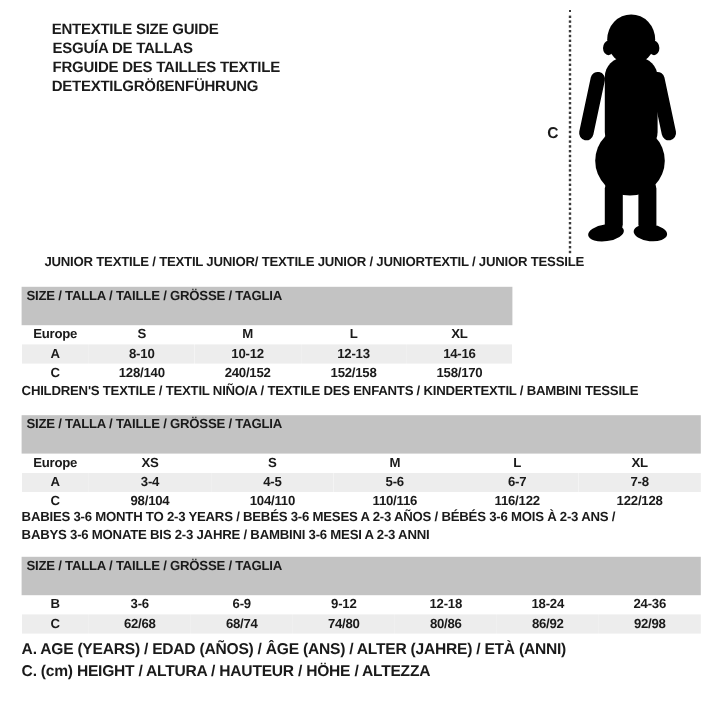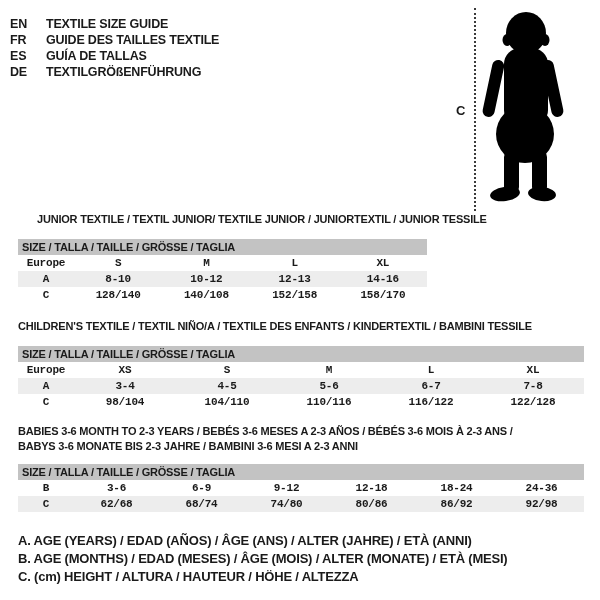--- a/index.html
+++ b/index.html
@@ -13,67 +13,67 @@
   html,body{width:600px;height:600px;background:#fff;}
   body{
     font-family:"Liberation Sans",sans-serif;
     font-weight:bold;
     color:var(--ink);
     letter-spacing:-0.2px;
   }
   .page{position:relative;width:600px;height:600px;background:#fff;overflow:hidden;}
 
   
-  .lang-block{position:absolute;left:10px;top:16px;}
+  .lang-block{position:absolute;left:24px;top:16px;text-align:right;}
   .lang-row{display:flex;font-size:12.5px;line-height:16px;white-space:nowrap;}
   .lang-code{width:36px;flex:0 0 36px;}
 
   
   .measure-line{position:absolute;left:474px;top:8px;height:203px;width:0;border-left:2px dotted var(--dots);}
   .measure-label{position:absolute;left:456px;top:104px;font-size:13px;line-height:14px;}
   .baby-svg{position:absolute;left:480px;top:10px;color:var(--sil);}
 
   
   .section{position:absolute;left:18px;}
   .sec0{top:212px;width:409px;}
   .sec1{top:319px;width:566px;}
   .sec2{top:424px;width:566px;}
   .sec-title{font-size:11px;line-height:14px;}
   .sec-title div{white-space:nowrap;}
   .sec0 .sec-title{margin-bottom:13px;margin-left:19px;}
   .sec1 .sec-title{margin-bottom:13px;}
   .sec2 .sec-title{line-height:15px;margin-bottom:10px;}
-  .size-bar{height:16px;background:var(--bar);font-size:11px;line-height:16px;padding-left:4px;white-space:nowrap;}
-  table.size-table{width:100%;border-collapse:collapse;table-layout:fixed;font-family:Liberation Mono, monospace;}
+  .size-bar{height:32px;background:var(--bar);font-size:11px;line-height:16px;padding-left:4px;white-space:nowrap;}
+  table.size-table{width:100%;border-collapse:collapse;table-layout:fixed;}
   table.size-table td{font-size:11px;height:16px;line-height:16px;padding:0;text-align:center;overflow:hidden;}
   td.row-label{text-align:left;padding-left:4px;}
   col.label-col{width:56px;}
   tr.shaded{background:var(--shade);}
 
   
   .legend{position:absolute;left:18px;top:532px;font-size:13px;line-height:18px;}
   .legend div{white-space:nowrap;}
 </style>
 </head>
 <body>
 
 <div class="page">
 
   <div class="lang-block">
       <div class="lang-row">
         <span class="lang-code">EN</span>
         <span class="lang-label">TEXTILE SIZE GUIDE</span>
       </div>
       <div class="lang-row">
+        <span class="lang-code">ES</span>
+        <span class="lang-label">GUÍA DE TALLAS</span>
+      </div>
+      <div class="lang-row">
         <span class="lang-code">FR</span>
         <span class="lang-label">GUIDE DES TAILLES TEXTILE</span>
-      </div>
-      <div class="lang-row">
-        <span class="lang-code">ES</span>
-        <span class="lang-label">GUÍA DE TALLAS</span>
       </div>
       <div class="lang-row">
         <span class="lang-code">DE</span>
         <span class="lang-label">TEXTILGRÖßENFÜHRUNG</span>
       </div>
     </div>
 
   <div class="measure-line"></div>
   <div class="measure-label">C</div>
   <svg class="baby-svg" width="86" height="194" viewBox="0 0 86 194" aria-hidden="true">
@@ -112,21 +112,21 @@
           <tr class="shaded">
             <td class="row-label">A</td>
             <td>8-10</td>
             <td>10-12</td>
             <td>12-13</td>
             <td>14-16</td>
           </tr>
           <tr>
             <td class="row-label">C</td>
             <td>128/140</td>
-            <td>140/108</td>
+            <td>240/152</td>
             <td>152/158</td>
             <td>158/170</td>
           </tr>
         </tbody>
     </table>
   </div>
 
   <div class="section sec1">
     <div class="sec-title">
         <div>CHILDREN'S TEXTILE / TEXTIL NIÑO/A / TEXTILE DES ENFANTS / KINDERTEXTIL / BAMBINI TESSILE</div>
@@ -193,17 +193,16 @@
             <td>80/86</td>
             <td>86/92</td>
             <td>92/98</td>
           </tr>
         </tbody>
     </table>
   </div>
 
   <div class="legend">
       <div>A. AGE (YEARS) / EDAD (AÑOS) / ÂGE (ANS) / ALTER (JAHRE) / ETÀ (ANNI)</div>
-      <div>B. AGE (MONTHS) / EDAD (MESES) / ÂGE (MOIS) / ALTER (MONATE) / ETÀ (MESI)</div>
       <div>C. (cm) HEIGHT / ALTURA / HAUTEUR / HÖHE / ALTEZZA</div>
     </div>
 
 </div>
 
 </body></html>

